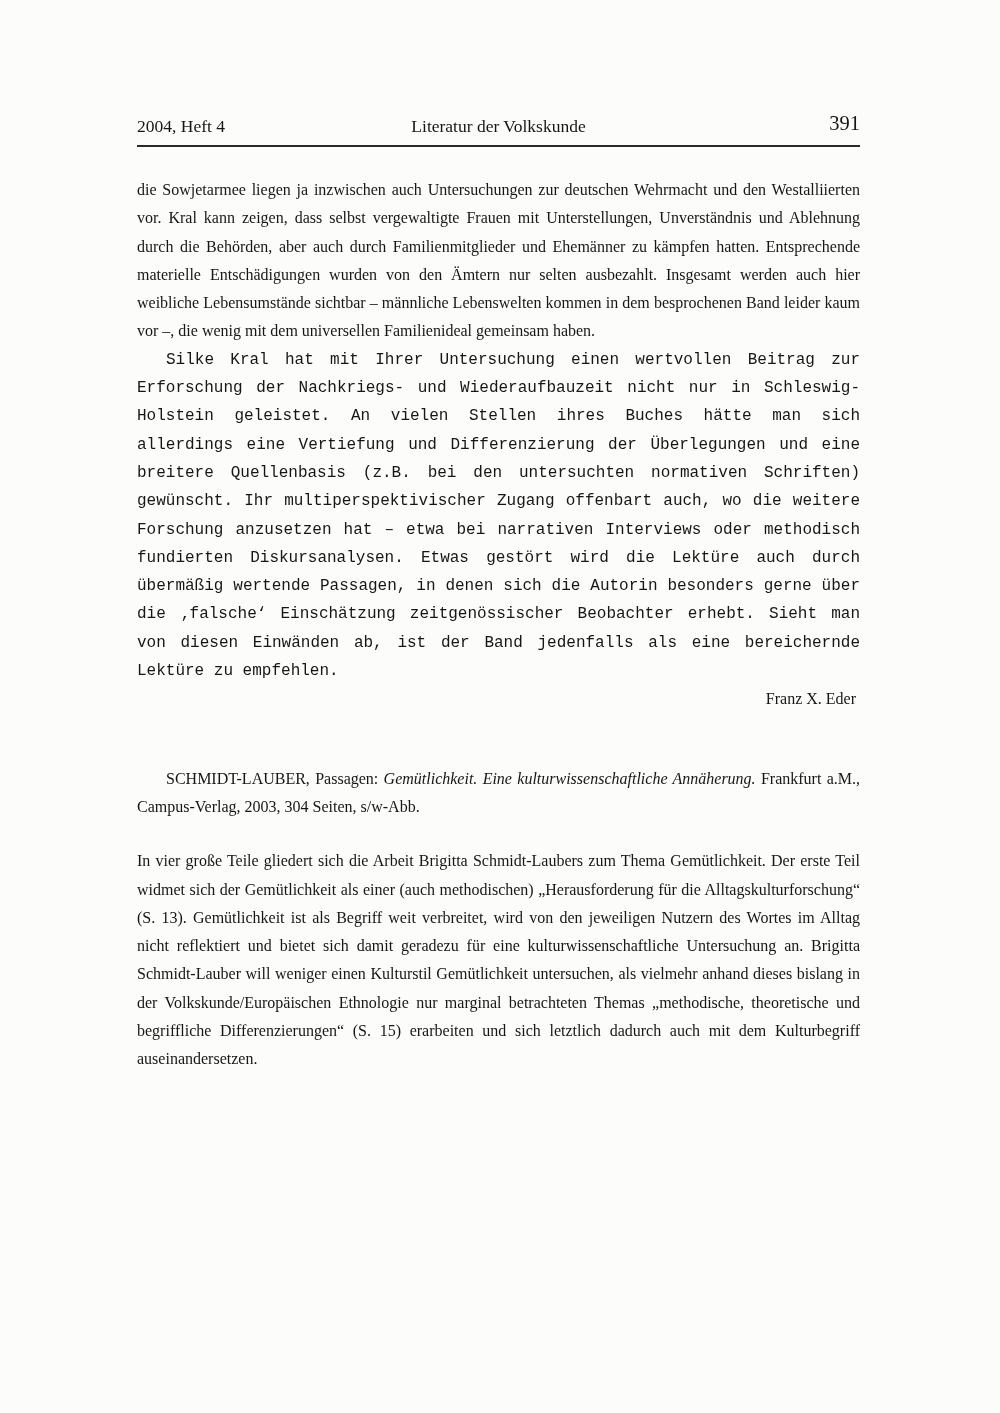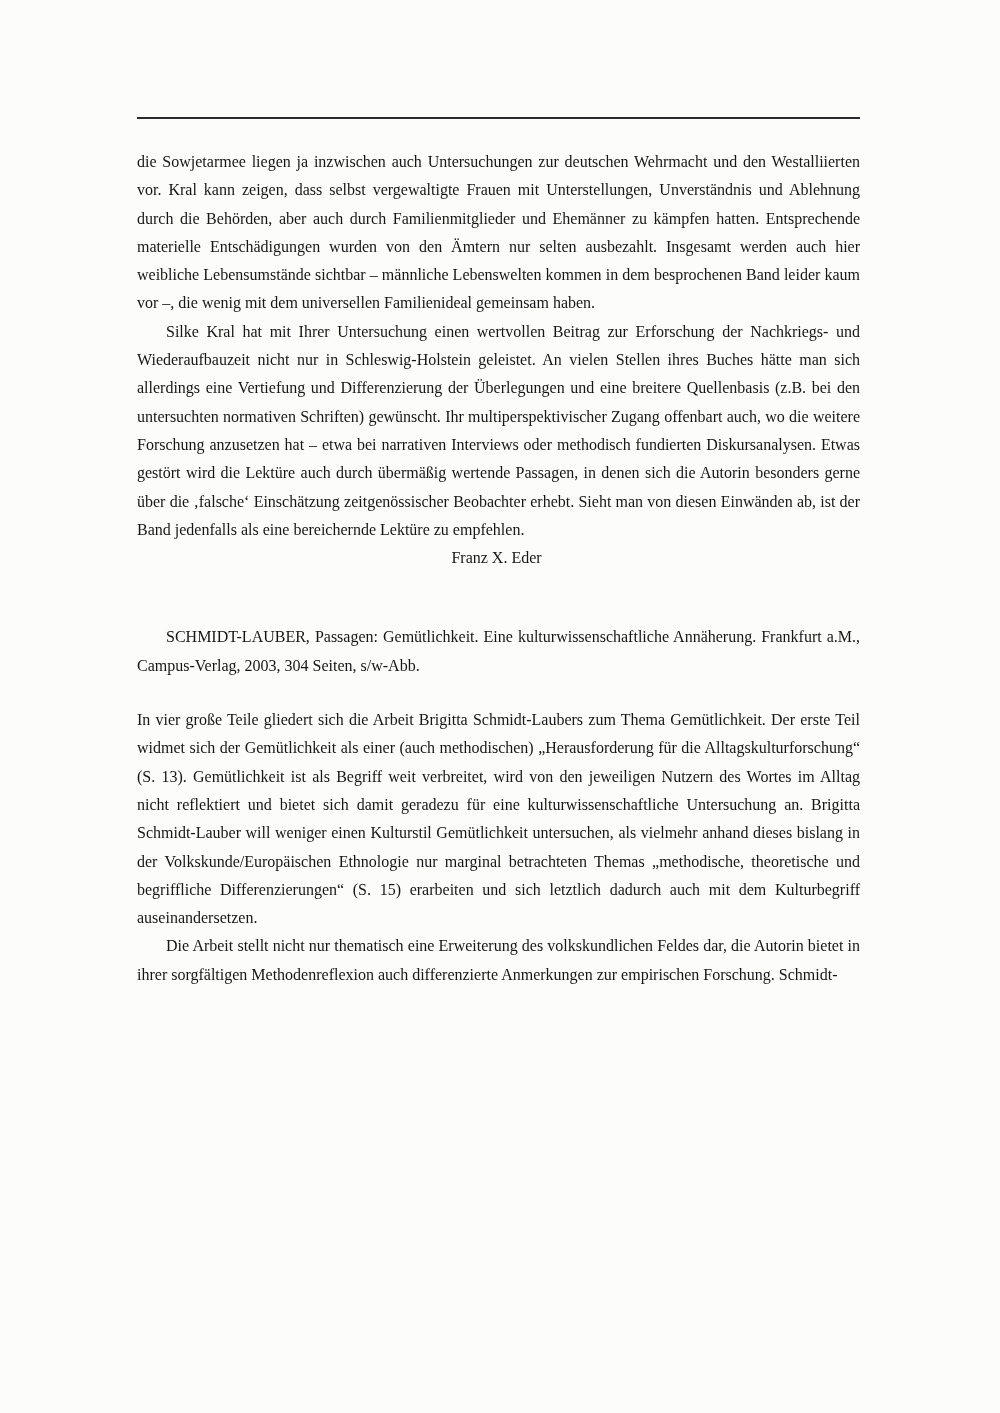--- a/index.html
+++ b/index.html
@@ -56,51 +56,57 @@
     line-height: 28.3px;
     text-align: justify;
     hyphens: auto;
     -webkit-hyphens: auto;
   }
   p.review-paragraph {
     margin: 0;
   }
   p.indented {
     text-indent: 29px;
+    font-family: Liberation Mono, monospace;
   }
   .signature {
     margin: 0;
-    text-align: center;
+    text-align: right;
     padding-right: 4px;
     margin-top: 0px;
   }
   .citation {
     margin: 51px 0 26px 0;
     text-indent: 29px;
     text-align: justify;
   }
   .citation .italic {
+    font-style: italic;
   }
 </style>
 </head>
 <body>
 
 <div class="scan-page">
 
+  <div class="running-head">
+    <span class="issue">2004, Heft 4</span>
+    <span class="journal">Literatur der Volkskunde</span>
+    <span class="pageno">391</span>
+  </div>
   <hr class="head-rule">
 
   <div class="body-text">
 
     <p class="review-paragraph" lang="de">die Sowjetarmee liegen ja inzwischen auch Untersuchungen zur deutschen Wehrmacht und den Westalliierten vor. Kral kann zeigen, dass selbst vergewaltigte Frauen mit Unterstellungen, Unverständnis und Ablehnung durch die Behörden, aber auch durch Familienmitglieder und Ehemänner zu kämpfen hatten. Entsprechende materielle Entschädigungen wurden von den Ämtern nur selten ausbezahlt. Insgesamt werden auch hier weibliche Lebensumstände sichtbar – männliche Lebenswelten kommen in dem besprochenen Band leider kaum vor –, die wenig mit dem universellen Familienideal gemeinsam haben.</p>
 
     <p class="review-paragraph indented" lang="de">Silke Kral hat mit Ihrer Untersuchung einen wertvollen Beitrag zur Erforschung der Nachkriegs- und Wiederaufbauzeit nicht nur in Schleswig-Holstein geleistet. An vielen Stellen ihres Buches hätte man sich allerdings eine Vertiefung und Differenzierung der Überlegungen und eine breitere Quellenbasis (z.B. bei den untersuchten normativen Schriften) gewünscht. Ihr multiperspektivischer Zugang offenbart auch, wo die weitere Forschung anzusetzen hat – etwa bei narrativen Interviews oder methodisch fundierten Diskursanalysen. Etwas gestört wird die Lektüre auch durch übermäßig wertende Passagen, in denen sich die Autorin besonders gerne über die ‚falsche‘ Einschätzung zeitgenössischer Beobachter erhebt. Sieht man von diesen Einwänden ab, ist der Band jedenfalls als eine bereichernde Lektüre zu empfehlen.</p>
 
     <p class="signature">Franz X. Eder</p>
 
     <p class="citation"><span>SCHMIDT-LAUBER, Passagen: </span><span class="italic">Gemütlichkeit. Eine kulturwissenschaftliche Annäherung.</span><span> Frankfurt a.M., Campus-Verlag, 2003, 304 Seiten, s/w-Abb.</span></p>
 
     <p class="review-paragraph" lang="de">In vier große Teile gliedert sich die Arbeit Brigitta Schmidt-Laubers zum Thema Gemütlichkeit. Der erste Teil widmet sich der Gemütlichkeit als einer (auch methodischen) „Herausforderung für die Alltagskulturforschung“ (S. 13). Gemütlichkeit ist als Begriff weit verbreitet, wird von den jeweiligen Nutzern des Wortes im Alltag nicht reflektiert und bietet sich damit geradezu für eine kulturwissenschaftliche Untersuchung an. Brigitta Schmidt-Lauber will weniger einen Kulturstil Gemütlichkeit untersuchen, als vielmehr anhand dieses bislang in der Volkskunde/Europäischen Ethnologie nur marginal betrachteten Themas „methodische, theoretische und begriffliche Differenzierungen“ (S. 15) erarbeiten und sich letztlich dadurch auch mit dem Kulturbegriff auseinandersetzen.</p>
 
-    <p class="review-paragraph indented" lang="de">Die Arbeit stellt nicht nur thematisch eine Erweiterung des volkskundlichen Feldes dar, die Autorin bietet in ihrer sorgfältigen Methodenreflexion auch differenzierte Anmerkungen zur empirischen Forschung. Schmidt-</p>
 
   </div>
 
 </div>
 
 </body></html>

